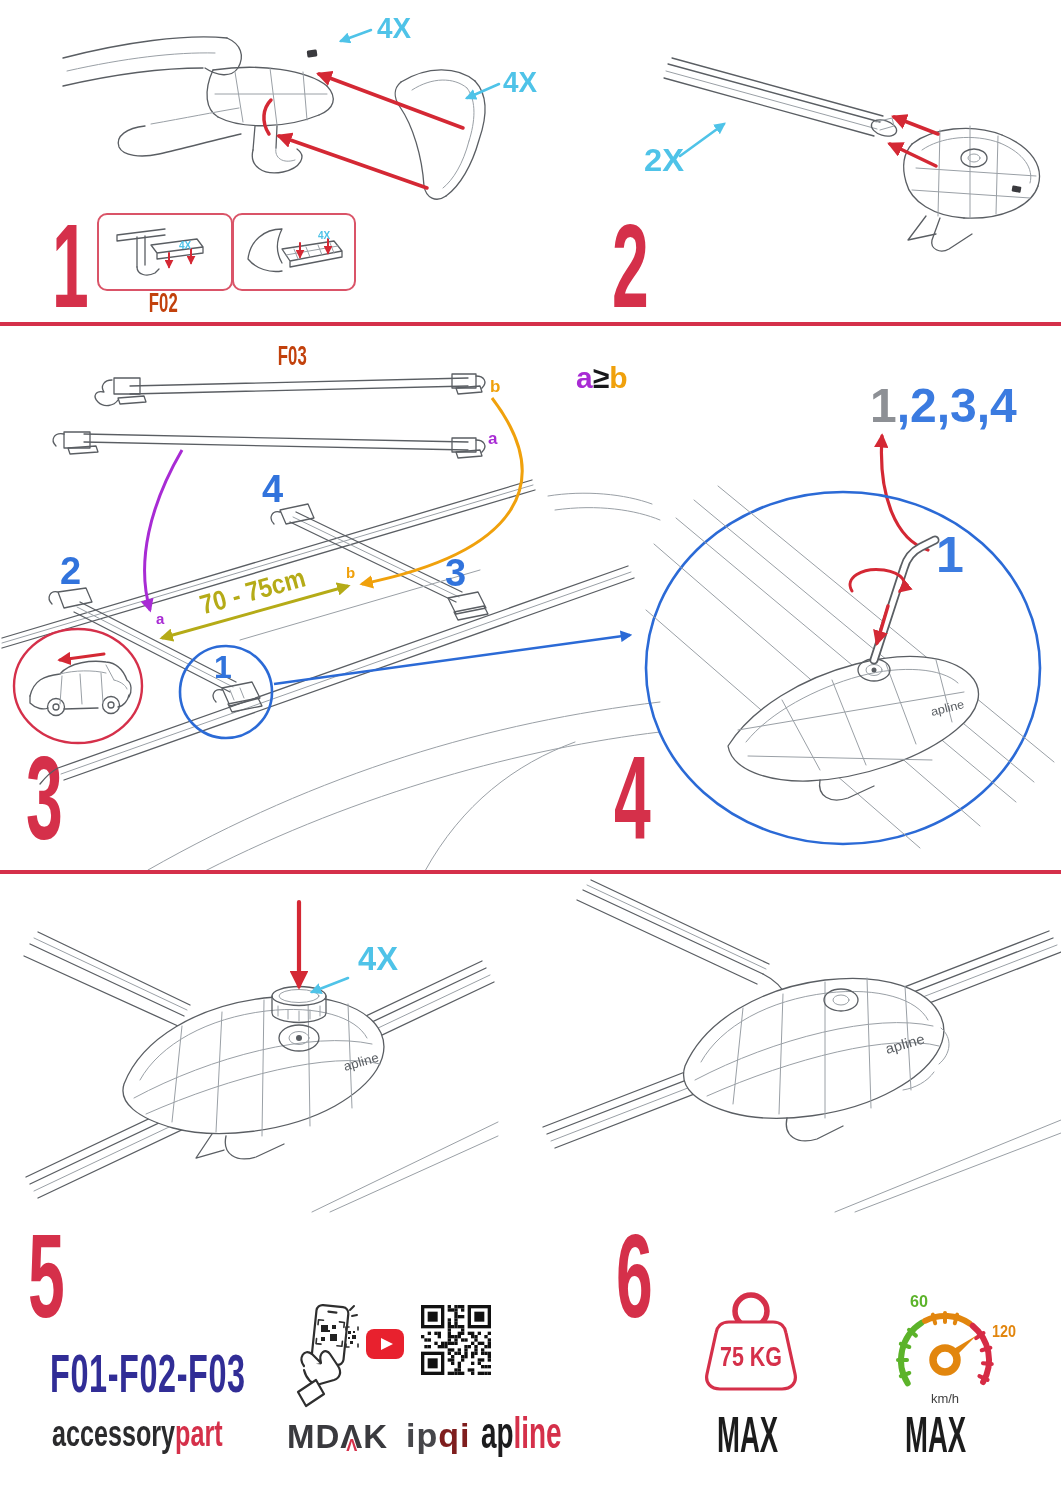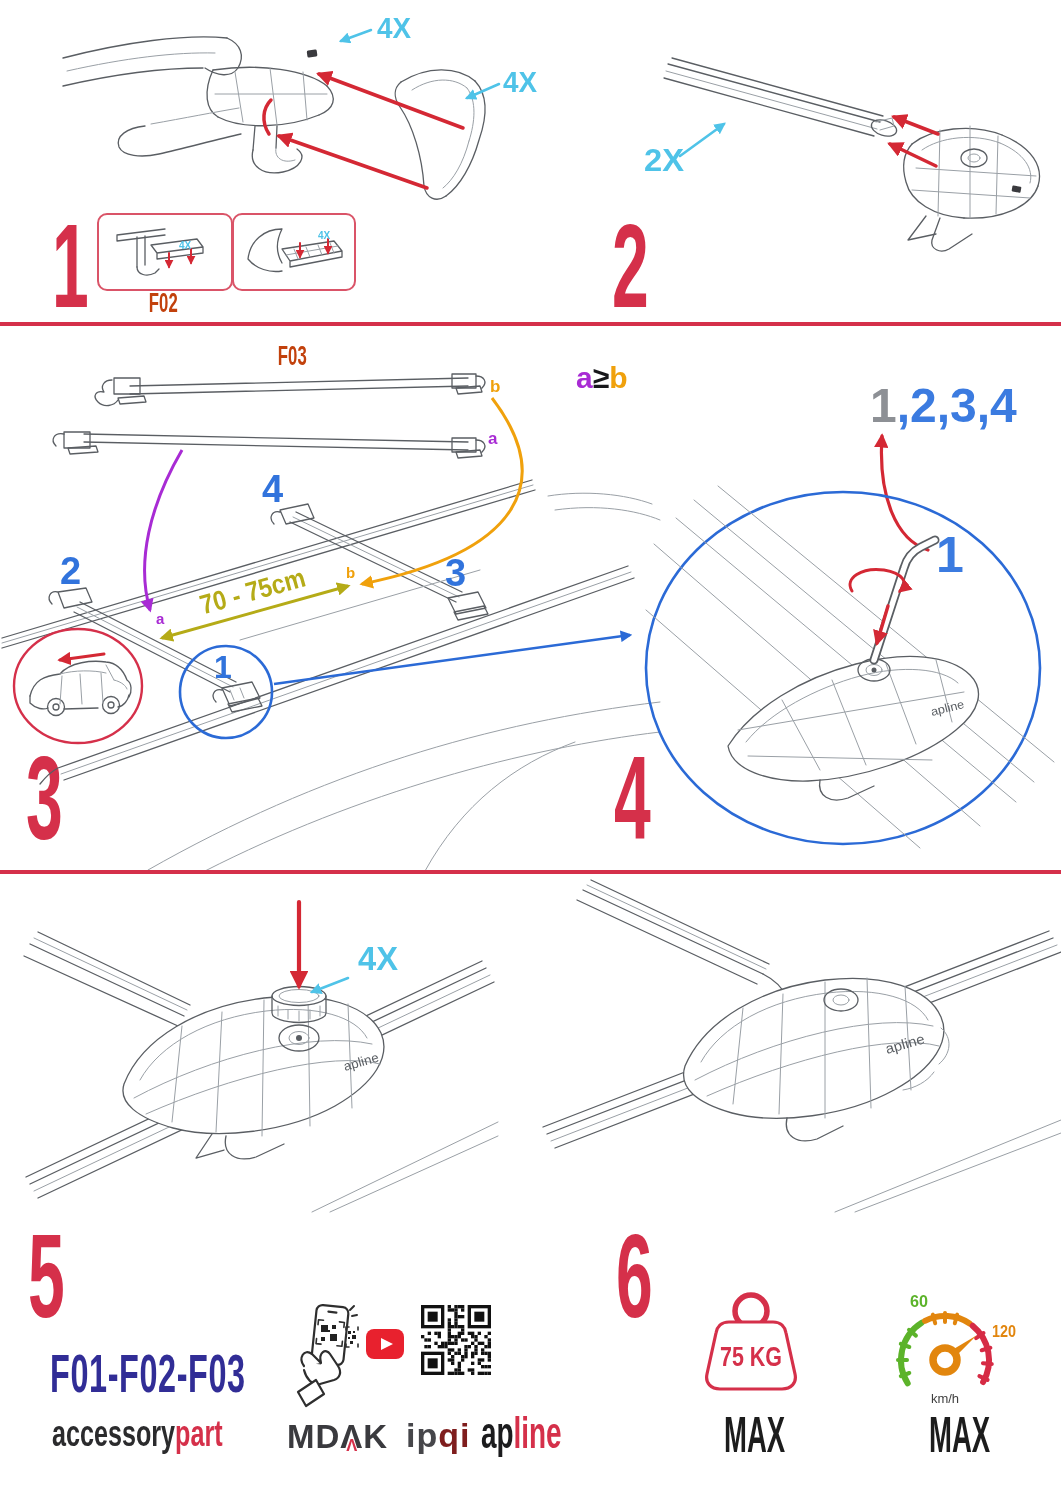--- a/index.html
+++ b/index.html
@@ -18,21 +18,21 @@
   .accessory .red{color:#d5304a;}
   .mdak{position:absolute;left:287px;top:1418px;font-size:33px;font-weight:700;color:#3a3a3e;letter-spacing:1px;}
   .mdak .lam{position:relative;display:inline-block;}
   .mdak .lam .accent{position:absolute;left:50%;bottom:1px;transform:translateX(-50%) scale(0.5);
          transform-origin:center bottom;color:#d5304a;}
   .ipqi{position:absolute;left:406px;top:1416px;font-size:34px;font-weight:600;color:#46464a;letter-spacing:1px;}
   .ipqi .red{color:#7f1d1d;}
   .apline{position:absolute;left:481px;top:1407px;font-size:45px;font-weight:700;color:#1b1b1d;
          transform:scaleX(0.62);transform-origin:0 0;}
   .apline .red{color:#d5304a;}
-  .maxlabel{position:absolute;font-size:50px;font-weight:700;color:#1c1c1c;text-align:right;}
+  .maxlabel{position:absolute;font-size:50px;font-weight:700;color:#1c1c1c;text-align:left;}
   .maxlabel span{display:inline-block;transform:scaleX(0.55);transform-origin:center;}
   svg{position:absolute;overflow:visible;}
   svg text{font-family:"Liberation Sans", sans-serif;}
   .ln{fill:none;stroke:#5a5e63;stroke-width:1.3;stroke-linecap:round;stroke-linejoin:round;}
   .lnw{fill:#fff;stroke:#5a5e63;stroke-width:1.3;stroke-linejoin:round;}
   .lt{fill:none;stroke:#9aa0a6;stroke-width:1;stroke-linecap:round;}
   .red{stroke:#d42834;fill:none;stroke-linecap:round;}
   .cy{fill:#4fc3e8;font-weight:700;}
   .cyl{stroke:#4fc3e8;fill:none;stroke-linecap:round;}
 </style>

